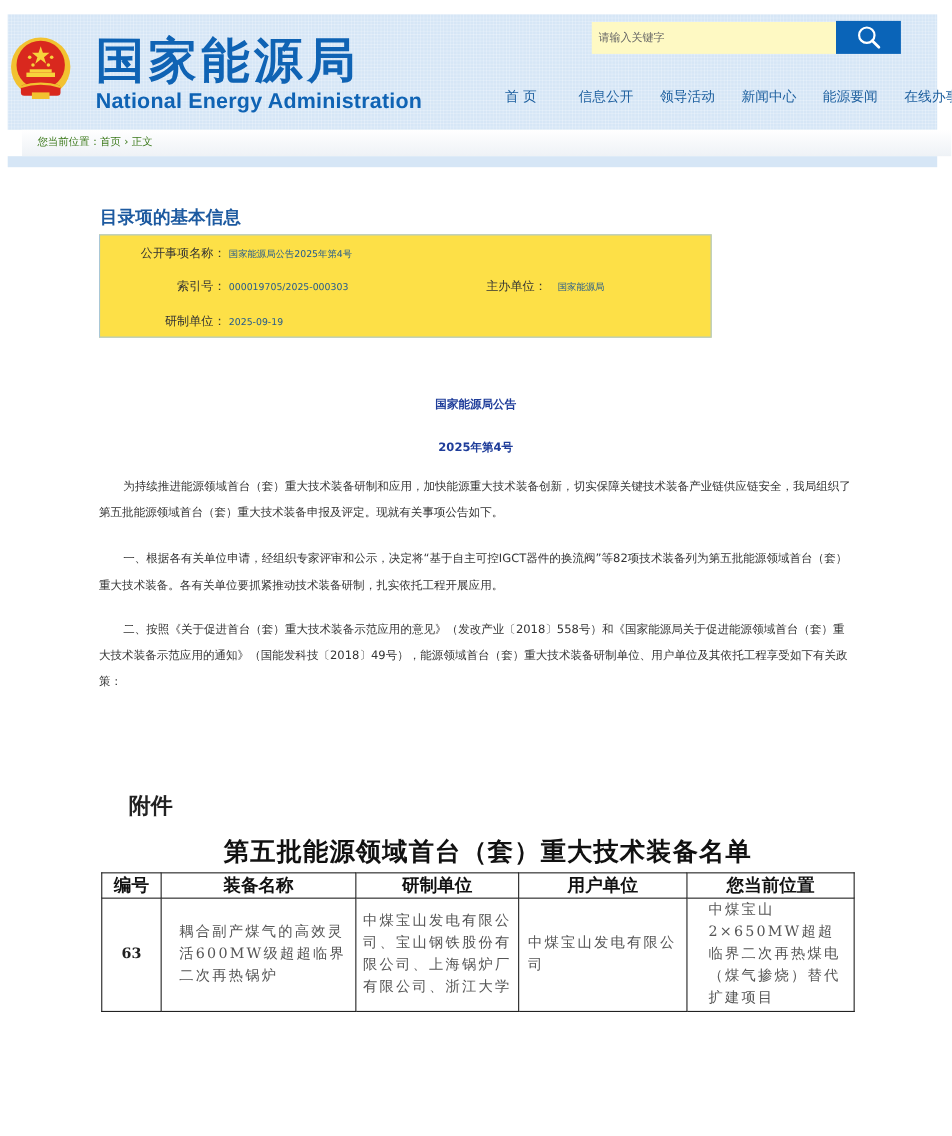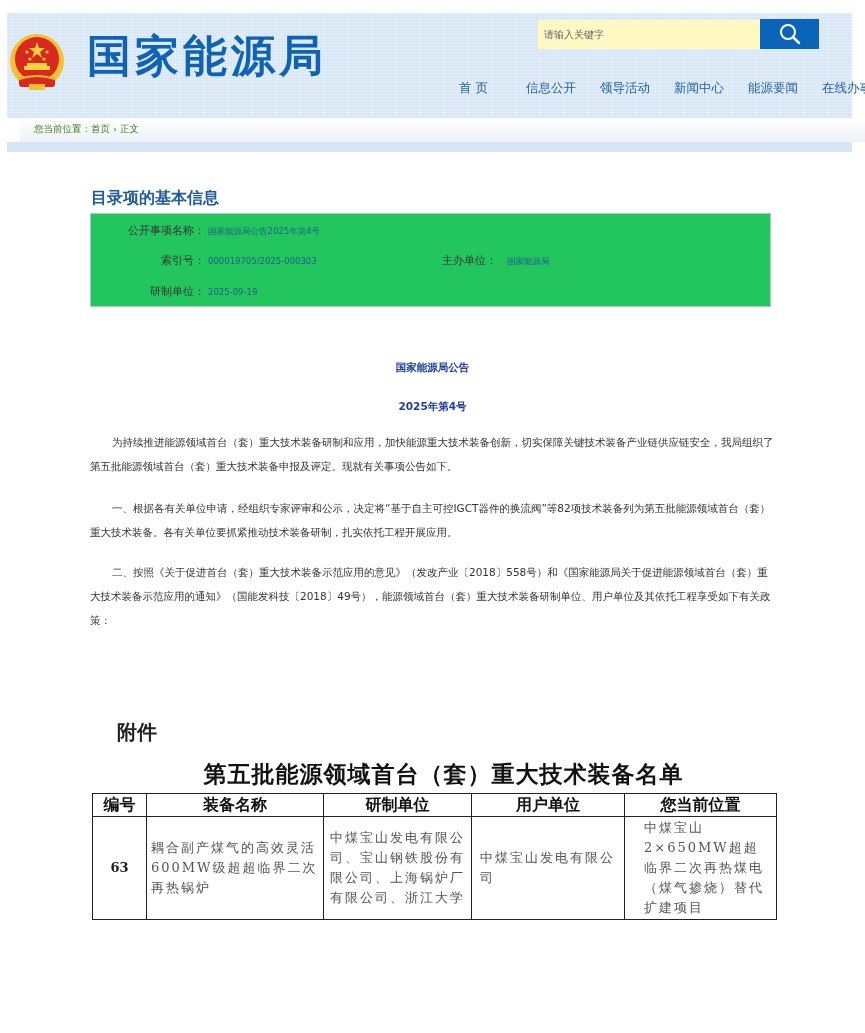--- a/index.html
+++ b/index.html
@@ -56,22 +56,22 @@
   .stripe {
     position: absolute; left: 7px; top: 142px; width: 845px; height: 10px;
     background-color: #d6e6f6;
   }
 
   
   .info-title {
     position: absolute; left: 91px; top: 188px; font-size: 16px; font-weight: bold; color: #1d5aa0;
   }
   .info-box {
-    position: absolute; left: 90px; top: 213px; width: 681px; height: 94px;
-    background: #22c55e; border: 1px solid #a9c7d6;
+    position: absolute; left: 90px; top: 213px; width: 557px; height: 94px;
+    background: #fde047; border: 1px solid #a9c7d6;
   }
   .info-row { position: absolute; font-size: 11px; color: #333; }
   .info-label { display: inline-block; text-align: right; color: #333; }
   .info-value { font-size: 8.5px; color: #245b8e; margin-left: 3px; }
 
   
   .art-title {
     position: absolute; left: 0; width: 865px; text-align: center;
     font-size: 10.5px; font-weight: bold; color: #1f3d9a;
   }
@@ -112,20 +112,21 @@
       <circle cx="23" cy="27" r="1.6" fill="#f7d33c"></circle>
       <circle cx="37" cy="27" r="1.6" fill="#f7d33c"></circle>
       <rect x="17" y="34" width="26" height="4" fill="#f7d33c"></rect>
       <rect x="20" y="31" width="20" height="3" fill="#f7d33c"></rect>
       <rect x="12" y="45" width="36" height="10" rx="3" fill="#d9281e"></rect>
       <path d="M12 47 Q30 41 48 47" stroke="#f2c230" stroke-width="2" fill="none"></path>
       <rect x="22" y="52" width="16" height="6" fill="#f2c230"></rect>
     </svg>
   </div>
   <div class="logo-cn">国家能源局</div>
+  <div class="logo-en">National Energy Administration</div>
 </div>
 
 <input class="search-input" type="text" placeholder="请输入关键字" style="">
 <button class="search-btn">
   <svg width="22" height="22" viewBox="0 0 22 22">
     <circle cx="9" cy="9" r="7" stroke="#ffffff" stroke-width="2" fill="none"></circle>
     <line x1="14" y1="14" x2="20" y2="20" stroke="#ffffff" stroke-width="2.5" stroke-linecap="round"></line>
   </svg>
 </button>
 
@@ -179,19 +180,19 @@
       <th style="width:54px;">编号</th>
       <th style="width:177px;">装备名称</th>
       <th style="width:148px;">研制单位</th>
       <th style="width:153px;">用户单位</th>
       <th>您当前位置</th>
     </tr>
   </thead>
   <tbody>
     <tr style="height:103px;">
       <td class="num">63</td>
-      <td style="padding-left:4px;">耦合副产煤气的高效灵活600MW级超超临界二次再热锅炉</td>
+      <td style="padding-left:16px;">耦合副产煤气的高效灵活600MW级超超临界二次再热锅炉</td>
       <td style="padding-left:6px;">中煤宝山发电有限公司、宝山钢铁股份有限公司、上海锅炉厂有限公司、浙江大学</td>
       <td style="padding-left:8px;">中煤宝山发电有限公司</td>
       <td style="padding-left:19px;">中煤宝山2×650MW超超临界二次再热煤电（煤气掺烧）替代扩建项目</td>
     </tr>
   </tbody>
 </table>
 
 </body></html>

